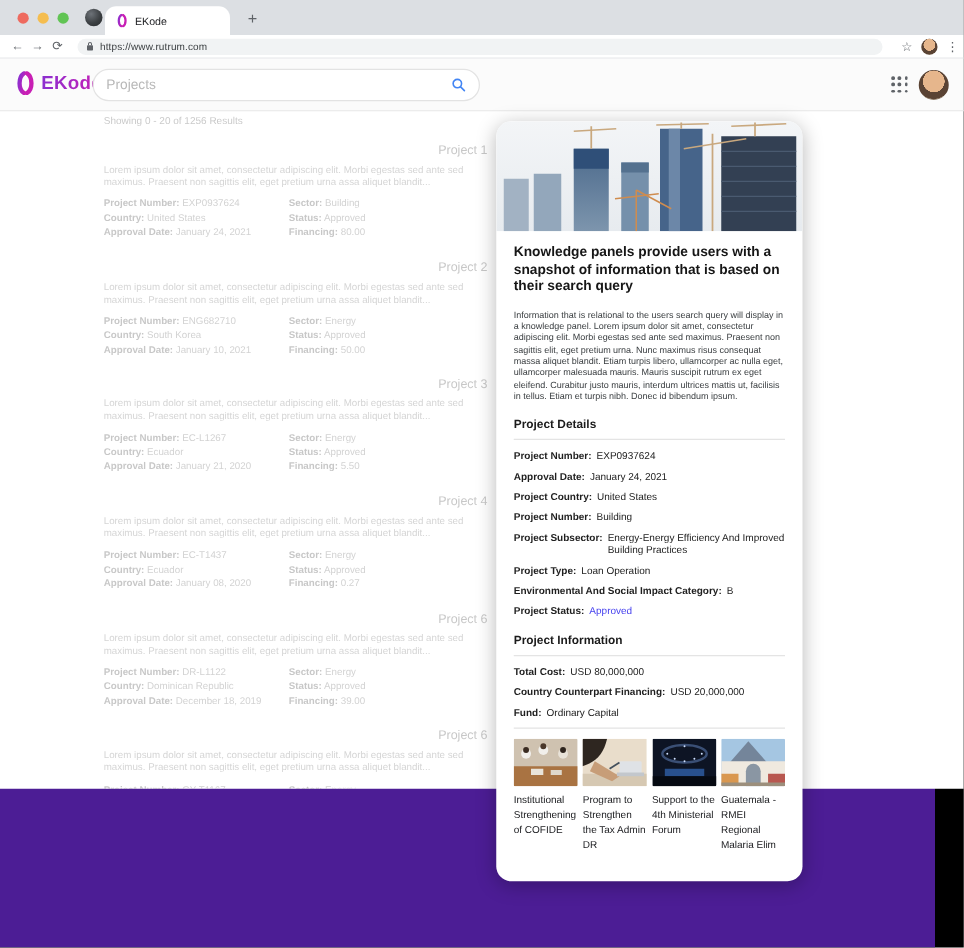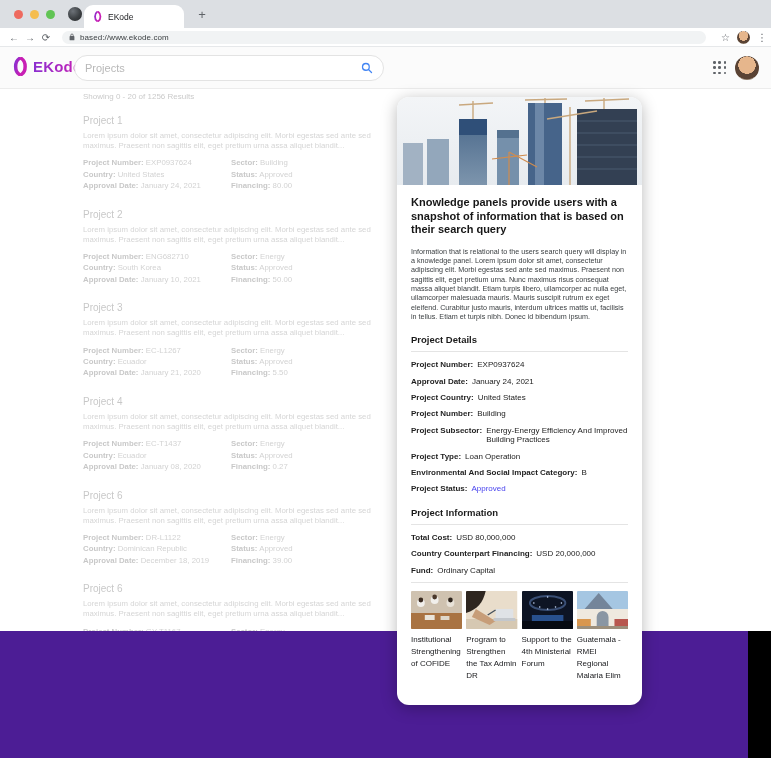--- a/index.html
+++ b/index.html
@@ -50,21 +50,21 @@
   .apps-grid { position:absolute; right:44px; top:14px; width:14px; height:14px;
                display:grid; grid-template-columns:repeat(3,1fr); gap:2px; }
   .apps-grid i { width:2.6px; height:2.6px; border-radius:50%; background:#5f6368; display:block; }
   .user-avatar { position:absolute; right:12px; top:9px; width:24px; height:24px; border-radius:50%;
                  background:radial-gradient(circle at 50% 38%, #e6b68c 0 45%, #5a4334 46% 72%, #8a7663 73%); }
 
   
   .results { position:absolute; left:83px; top:92px; width:307px; opacity:.55; }
   .summary { font-size:8px; color:#9d9d9d; margin-bottom:14px; }
   .project { margin-bottom:17px; }
-  .p-title { font-size:10px; font-weight:500; color:#9a9a9a; margin-bottom:5px; }
+  .p-title { font-size:10px; font-weight:500; color:#9a9a9a; margin-bottom:5px;text-align:right; }
   .p-lorem { font-size:7.8px; line-height:10.2px; color:#b2b2b2; margin-bottom:6px; }
   .p-fields { display:grid; grid-template-columns:148px 1fr; font-size:7.8px; line-height:11.4px; }
   .p-fields b { color:#9b9b9b; font-weight:700; }
   .p-fields span { color:#adadad; }
 
   
   .panel { position:absolute; left:397px; top:97px; width:245px; height:608px; background:#fff;
            border-radius:12px; box-shadow:0 3px 16px rgba(0,0,0,.28); z-index:10; overflow:hidden; }
   .hero { width:245px; height:88px; display:block; }
   .panel-body { padding:11px 14px 12px 14px; }
@@ -111,21 +111,21 @@
 
     <div class="urlbar">
       <span class="nav-ic back">←</span>
       <span class="nav-ic">→</span>
       <span class="nav-ic">⟳</span>
       <div class="urlfield">
         <svg width="6" height="8" viewBox="0 0 10 13">
           <rect x="1" y="5" width="8" height="7" rx="1" fill="#5f6368"></rect>
           <path d="M3 5 V3.5 a2 2 0 0 1 4 0 V5" stroke="#5f6368" stroke-width="1.4" fill="none"></path>
         </svg>
-        <span class="urltext">based://www.ekode.com</span>
+        <span class="urltext">https://www.rutrum.com</span>
       </div>
       <div class="urlbar-right">
         <span class="star">☆</span>
         <span class="mini-avatar"></span>
         <span class="kebab">⋮</span>
       </div>
     </div>
 
     <div class="appheader">
       <div class="brand">

